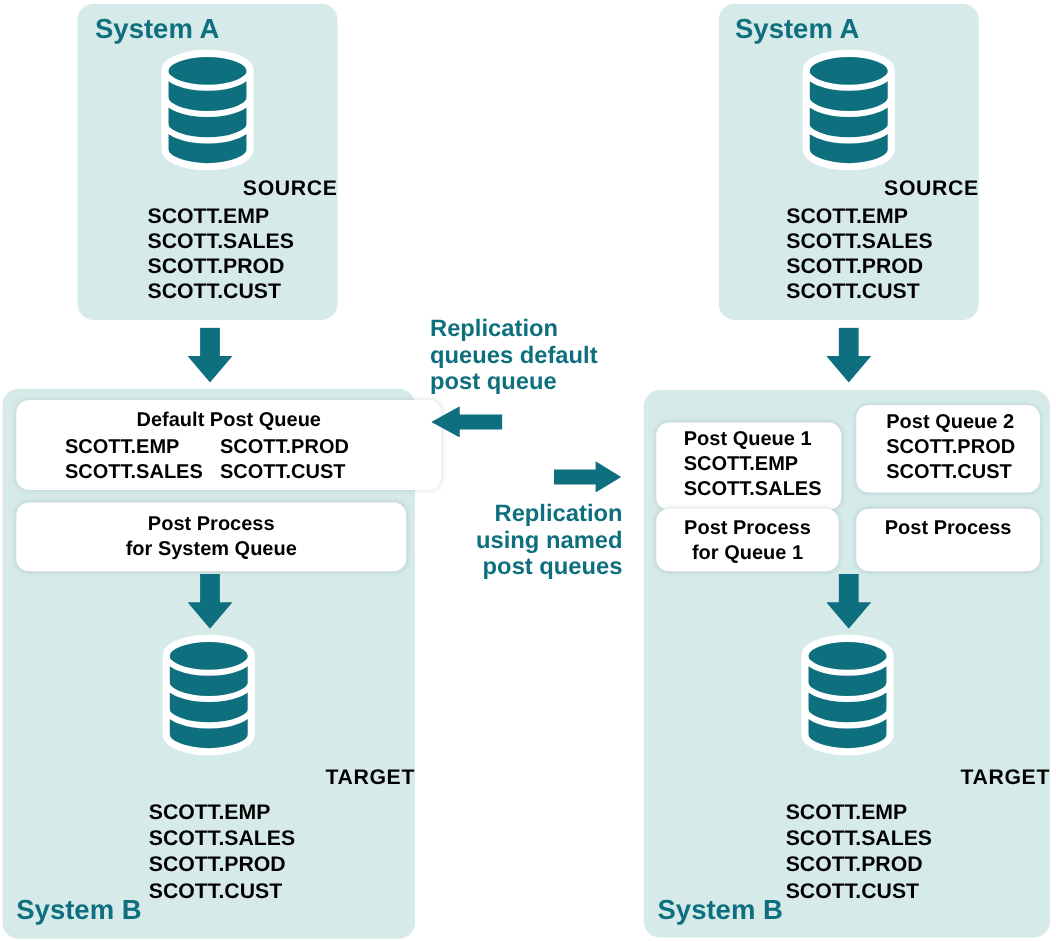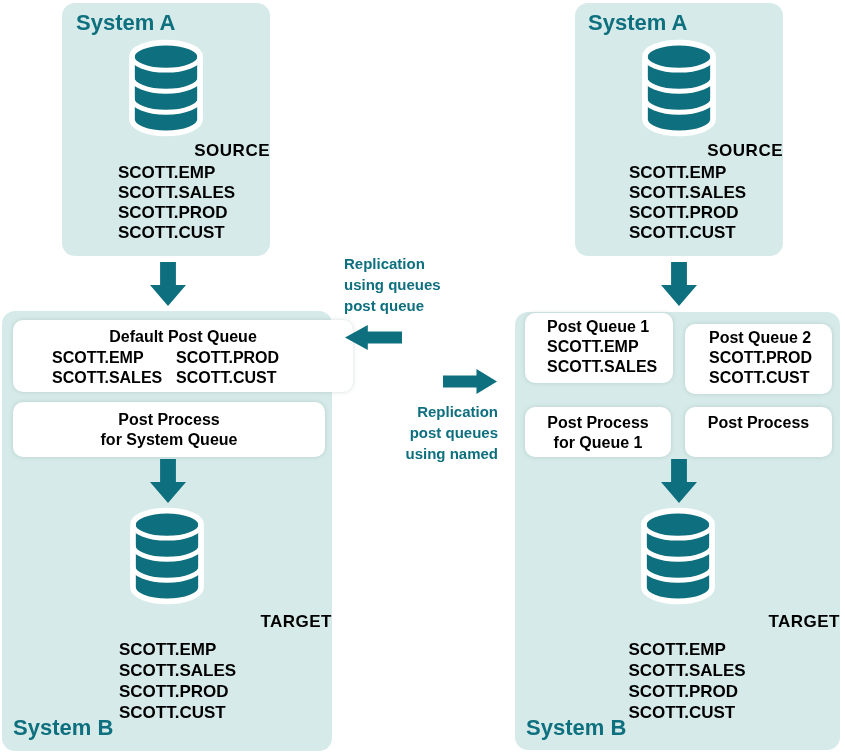--- a/index.html
+++ b/index.html
@@ -24,21 +24,21 @@
   .wbox{position:absolute;background:#fff;border-radius:10px;font-size:16px;line-height:20px;
         box-shadow:0 0 4px rgba(110,140,140,.30);}
   .wbox .ctr{text-align:center;}
   .arr{position:absolute;background:var(--teal);}
   .arr-down{width:36px;height:44px;
     clip-path:polygon(28% 0,72% 0,72% 52%,100% 52%,50% 100%,0 52%,28% 52%);}
   .arr-left{width:57px;height:25px;
     clip-path:polygon(0 50%,40% 0,40% 26%,100% 26%,100% 74%,40% 74%,40% 100%);}
   .arr-right{width:54px;height:25px;
     clip-path:polygon(100% 50%,62% 0,62% 26%,0 26%,0 74%,62% 74%,62% 100%);}
-  .flow-label{position:absolute;font-size:15px;line-height:21px;color:var(--teal);white-space:nowrap;}
+  .flow-label{position:absolute;font-size:19px;line-height:21px;color:var(--teal);white-space:nowrap;}
   .qcol{position:absolute;line-height:20px;white-space:nowrap;}
 </style>
 </head>
 <body>
 
 <div class="stage">
 
   <section class="panel" style="left:62px;top:3px;width:208px;height:253px;">
     <div class="sys-title" style="left:14px;top:7px;">System A</div>
     <svg class="db-icon" style="top:34px;" width="86" height="102" viewBox="0 0 104 126" aria-hidden="true">
@@ -85,29 +85,29 @@
       <div>SCOTT.EMP</div>
       <div>SCOTT.SALES</div>
       <div>SCOTT.PROD</div>
       <div>SCOTT.CUST</div>
     </div>
     <div class="sys-title" style="left:11px;top:404px;">System B</div>
   </section>
 
   <div class="flow-label" style="left:344px;top:253px;">
     <div>Replication</div>
-    <div>using queues</div>
+    <div>queues default</div>
     <div>post queue</div>
   </div>
   <div class="arr arr-left" style="left:345px;top:325px;"></div>
   <div class="arr arr-right" style="left:443px;top:369px;"></div>
   <div class="flow-label" style="left:340px;top:401px;width:158px;text-align:right;">
     <div>Replication</div>
+    <div>using named</div>
     <div>post queues</div>
-    <div>using named</div>
   </div>
 
   <section class="panel" style="left:575px;top:3px;width:208px;height:253px;">
     <div class="sys-title" style="left:13px;top:7px;">System A</div>
     <svg class="db-icon" style="top:34px;" width="86" height="102" viewBox="0 0 104 126" aria-hidden="true">
       <path class="db-body" d="M10 24 A42 17 0 0 1 94 24 L94 102 A42 17 0 0 1 10 102 Z"></path>
       <path class="db-band" d="M10 24 A42 17 0 0 0 94 24"></path>
       <path class="db-band" d="M10 50 A42 17 0 0 0 94 50"></path>
       <path class="db-band" d="M10 76 A42 17 0 0 0 94 76"></path>
     </svg>
@@ -116,21 +116,21 @@
       <div>SCOTT.EMP</div>
       <div>SCOTT.SALES</div>
       <div>SCOTT.PROD</div>
       <div>SCOTT.CUST</div>
     </div>
   </section>
 
   <div class="arr arr-down" style="left:661px;top:262px;"></div>
 
   <section class="panel" style="left:515px;top:312px;width:325px;height:438px;">
-    <div class="wbox" style="left:10px;top:1px;width:148px;height:66px;padding-top:4px;">
+    <div class="wbox" style="left:10px;top:26px;width:148px;height:66px;padding-top:4px;">
       <div style="padding-left:22px;">Post Queue 1</div>
       <div style="padding-left:22px;">SCOTT.EMP</div>
       <div style="padding-left:22px;">SCOTT.SALES</div>
     </div>
     <div class="wbox" style="left:170px;top:12px;width:147px;height:66px;padding-top:4px;">
       <div style="padding-left:24px;">Post Queue 2</div>
       <div style="padding-left:24px;">SCOTT.PROD</div>
       <div style="padding-left:24px;">SCOTT.CUST</div>
     </div>
     <div class="wbox" style="left:10px;top:95px;width:146px;height:50px;">

